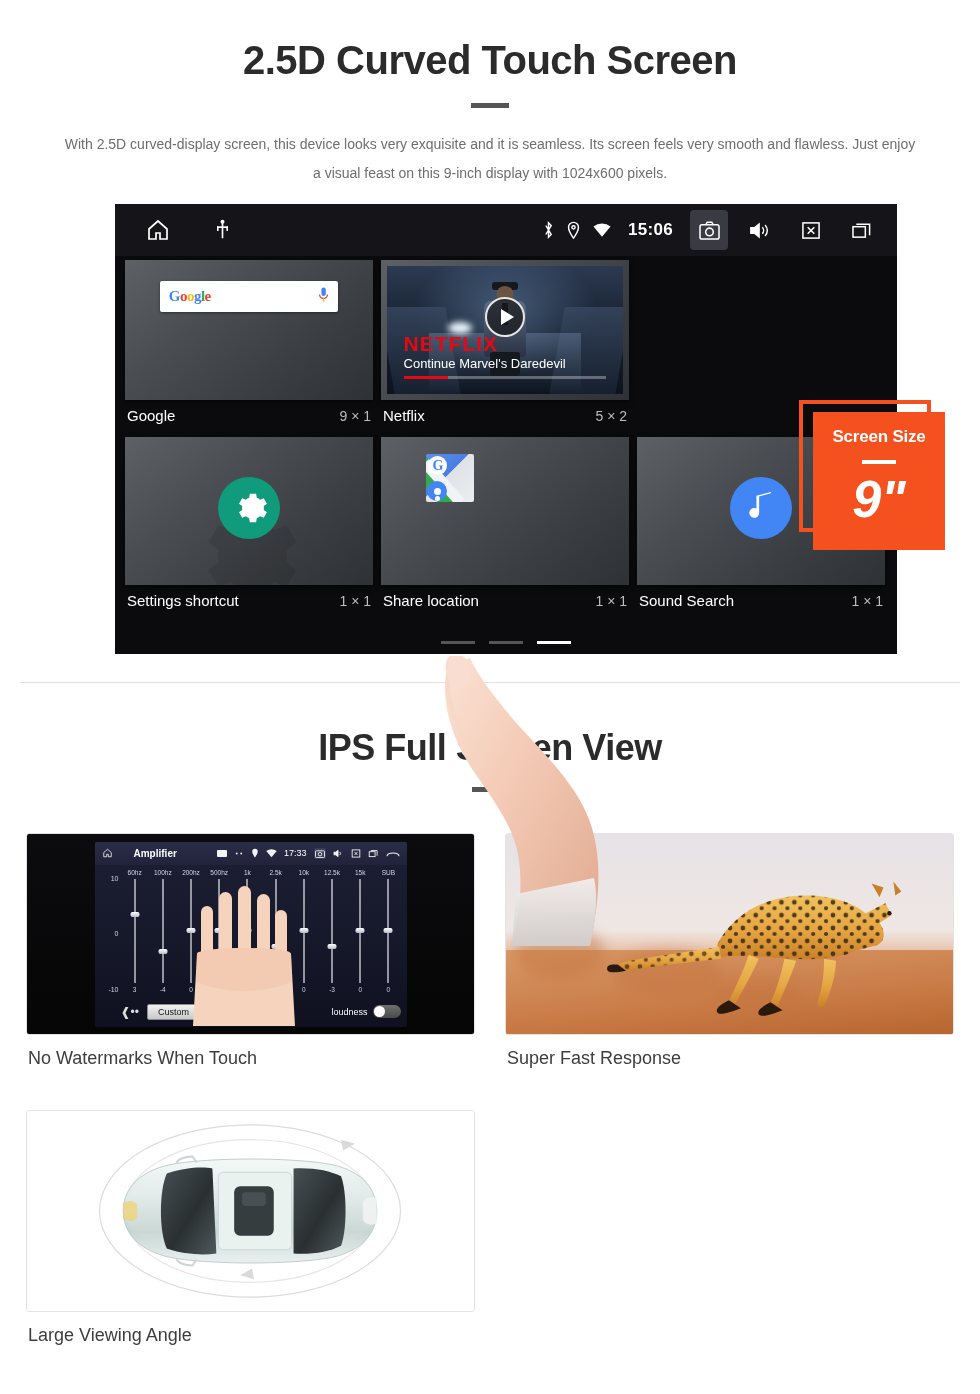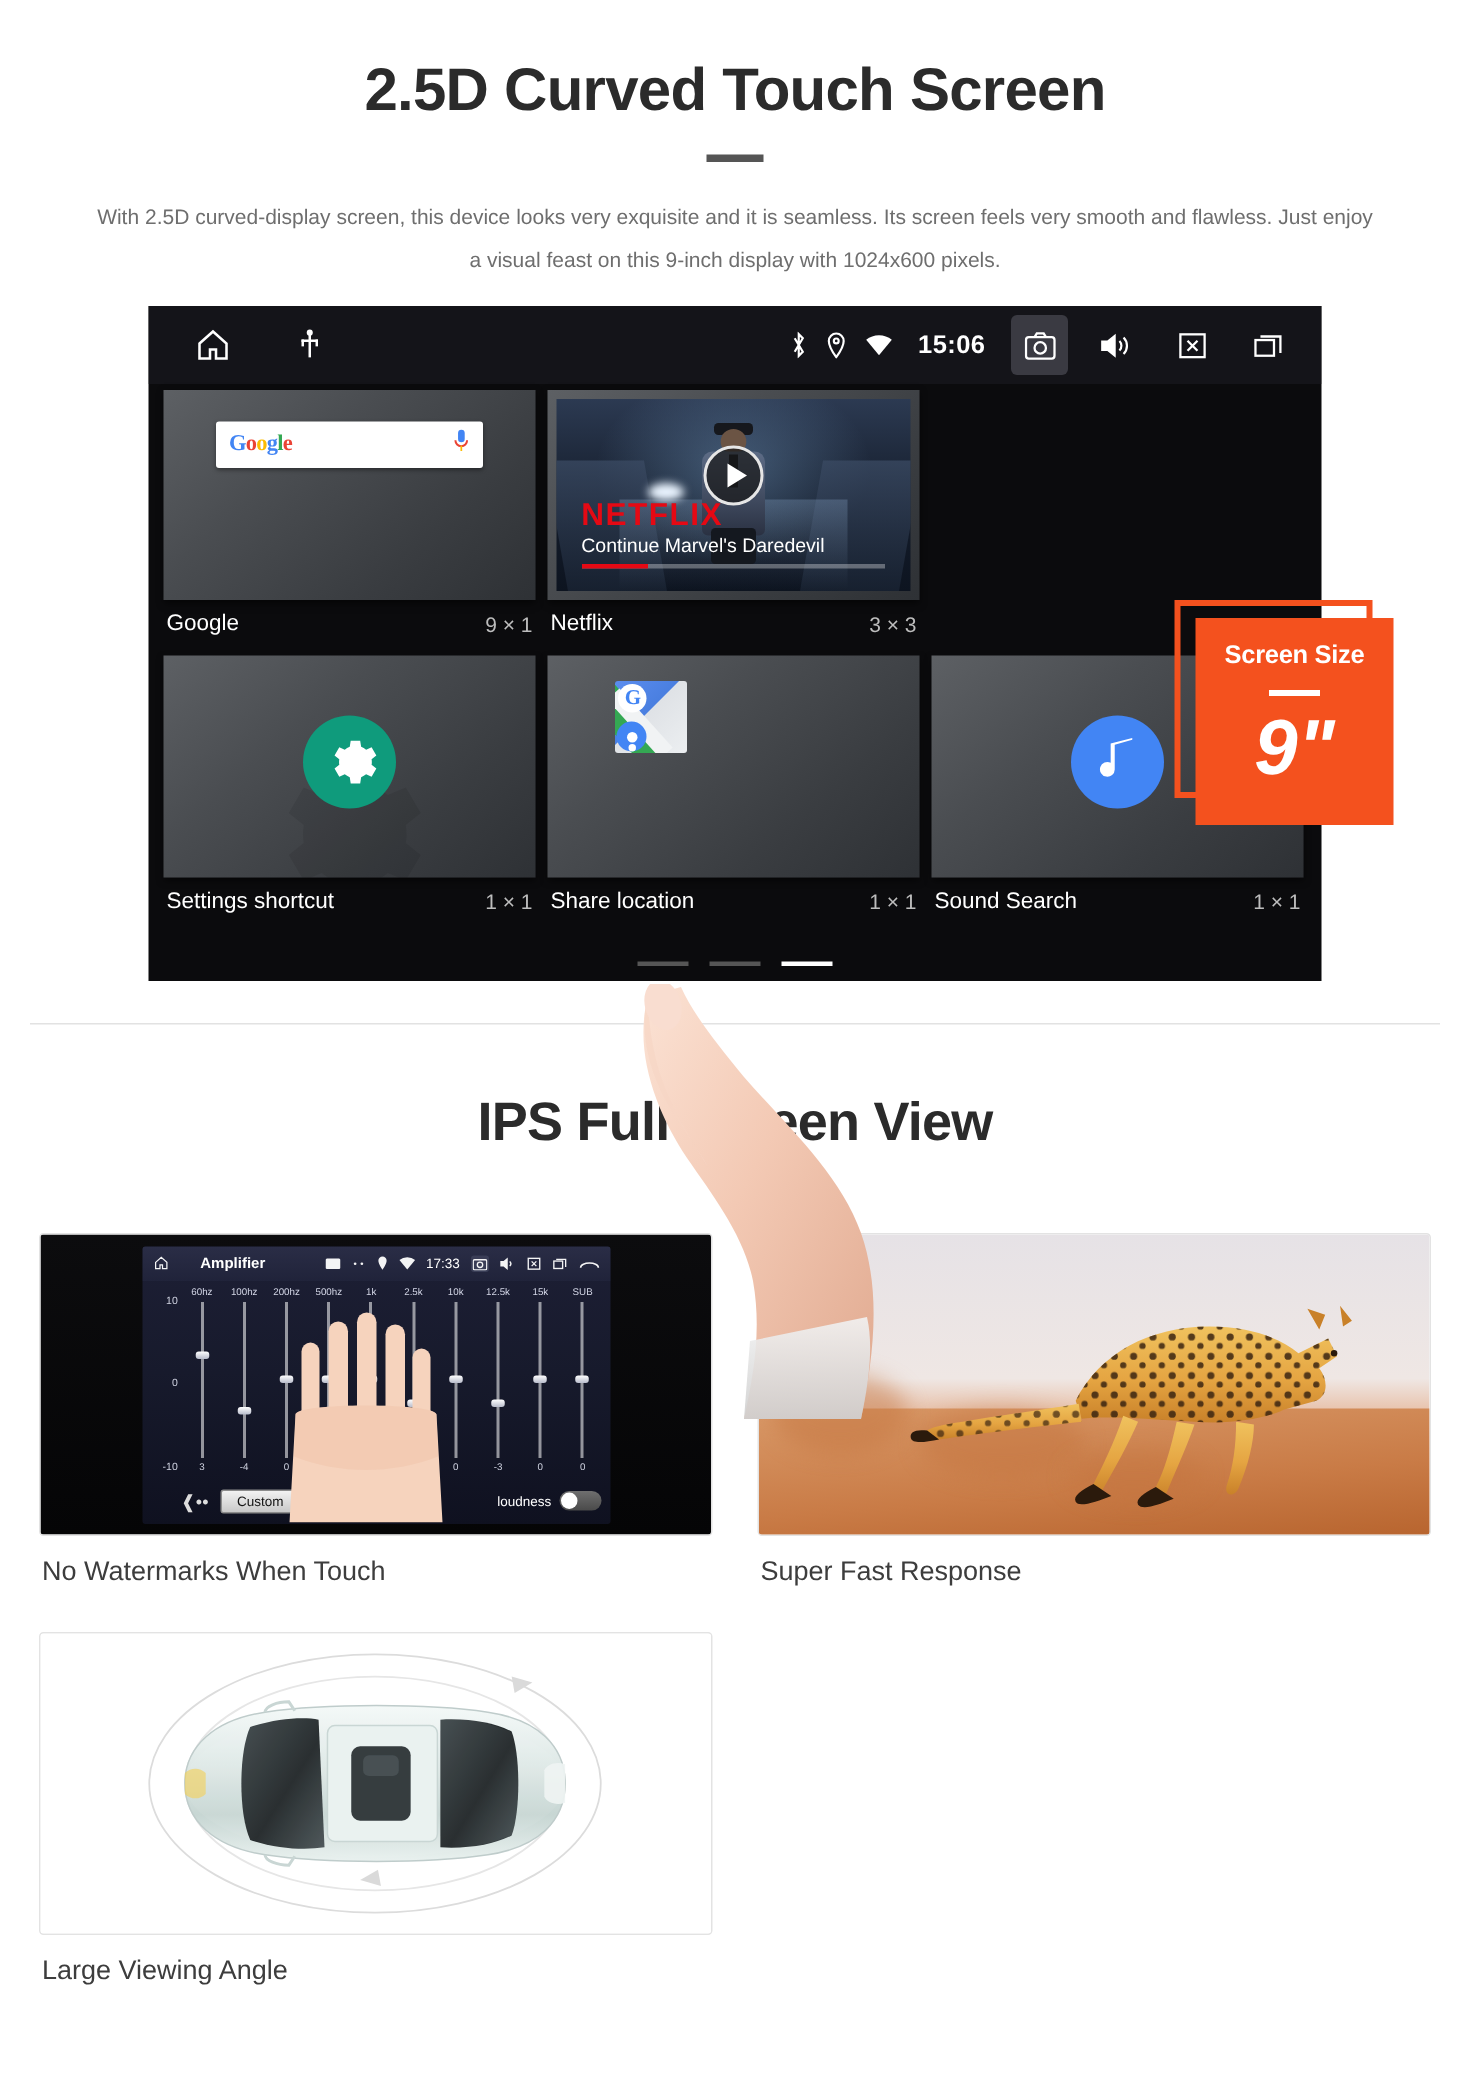--- a/index.html
+++ b/index.html
@@ -33,20 +33,21 @@
     font-size: 14px;
     line-height: 29px;
     color: #6e6e6e;
   }
 
   
   .device-wrap {
     position: relative;
     width: 956px; height: 460px;
     margin-top: 16px;
+    margin-left: 16px;
   }
   .device {
     position: absolute;
     left: 99px; top: 0;
     width: 782px; height: 450px;
     background: #0b0b0d;
     overflow: hidden;
   }
   
   .statusbar {
@@ -272,21 +273,21 @@
   .sec2-title {
     text-align: center; font-size: 36px; font-weight: bold;
     color: #2b2b2b; padding-top: 44px; letter-spacing: -.5px;
   }
   .sec2-rule { width: 36px; height: 5px; background: #555; margin: 18px auto 0; }
 
   .cards { width: 928px; margin: 30px auto 0; display: flex; flex-wrap: wrap; gap: 30px; }
   .card { width: 449px; }
   .card-img {
     width: 449px; height: 202px; border: 1px solid #e3e3e3;
-    border-radius: 3px; overflow: hidden; position: relative; background: #fff;
+    border-radius: 3px; overflow: hidden; position: relative; background: #fff; margin-top: 11px;
   }
   .card-cap { font-size: 18px; color: #3d3d3d; padding: 13px 2px 0; }
 
   
   .sun-img {
     width: 100%; height: 100%;
     background:
       radial-gradient(circle at 74% 18%, #ffffff 0%, #ffffff 11%, rgba(255,255,255,.85) 18%, rgba(230,243,255,.45) 32%, rgba(168,214,247,0) 55%),
       linear-gradient(150deg,#8fcdf2 0%,#a5d8f5 38%,#cfe9fb 62%,#eaf5fd 100%);
       position: relative;
@@ -498,21 +499,21 @@
                   </div>
                 <div class="nfx-logo">NETFLIX</div>
                 <div class="nfx-sub">Continue Marvel's Daredevil</div>
                 <div class="nfx-bar">
                     <i style="width:22%"></i>
                   </div>
               </div>
             </div>
             <div class="wlabel">
               <span>Netflix</span>
-              <span class="wsize">3 × 3</span>
+              <span class="wsize">5 × 2</span>
             </div>
           </div>
 
         </div>
 
         <div class="wrow">
           <div class="wcell" style="width:248px">
             <div class="wtile" style="height:148px">
               <span class="ghost-gear">
                 <svg width="120" height="120" viewBox="0 0 24 24" fill="#000">

